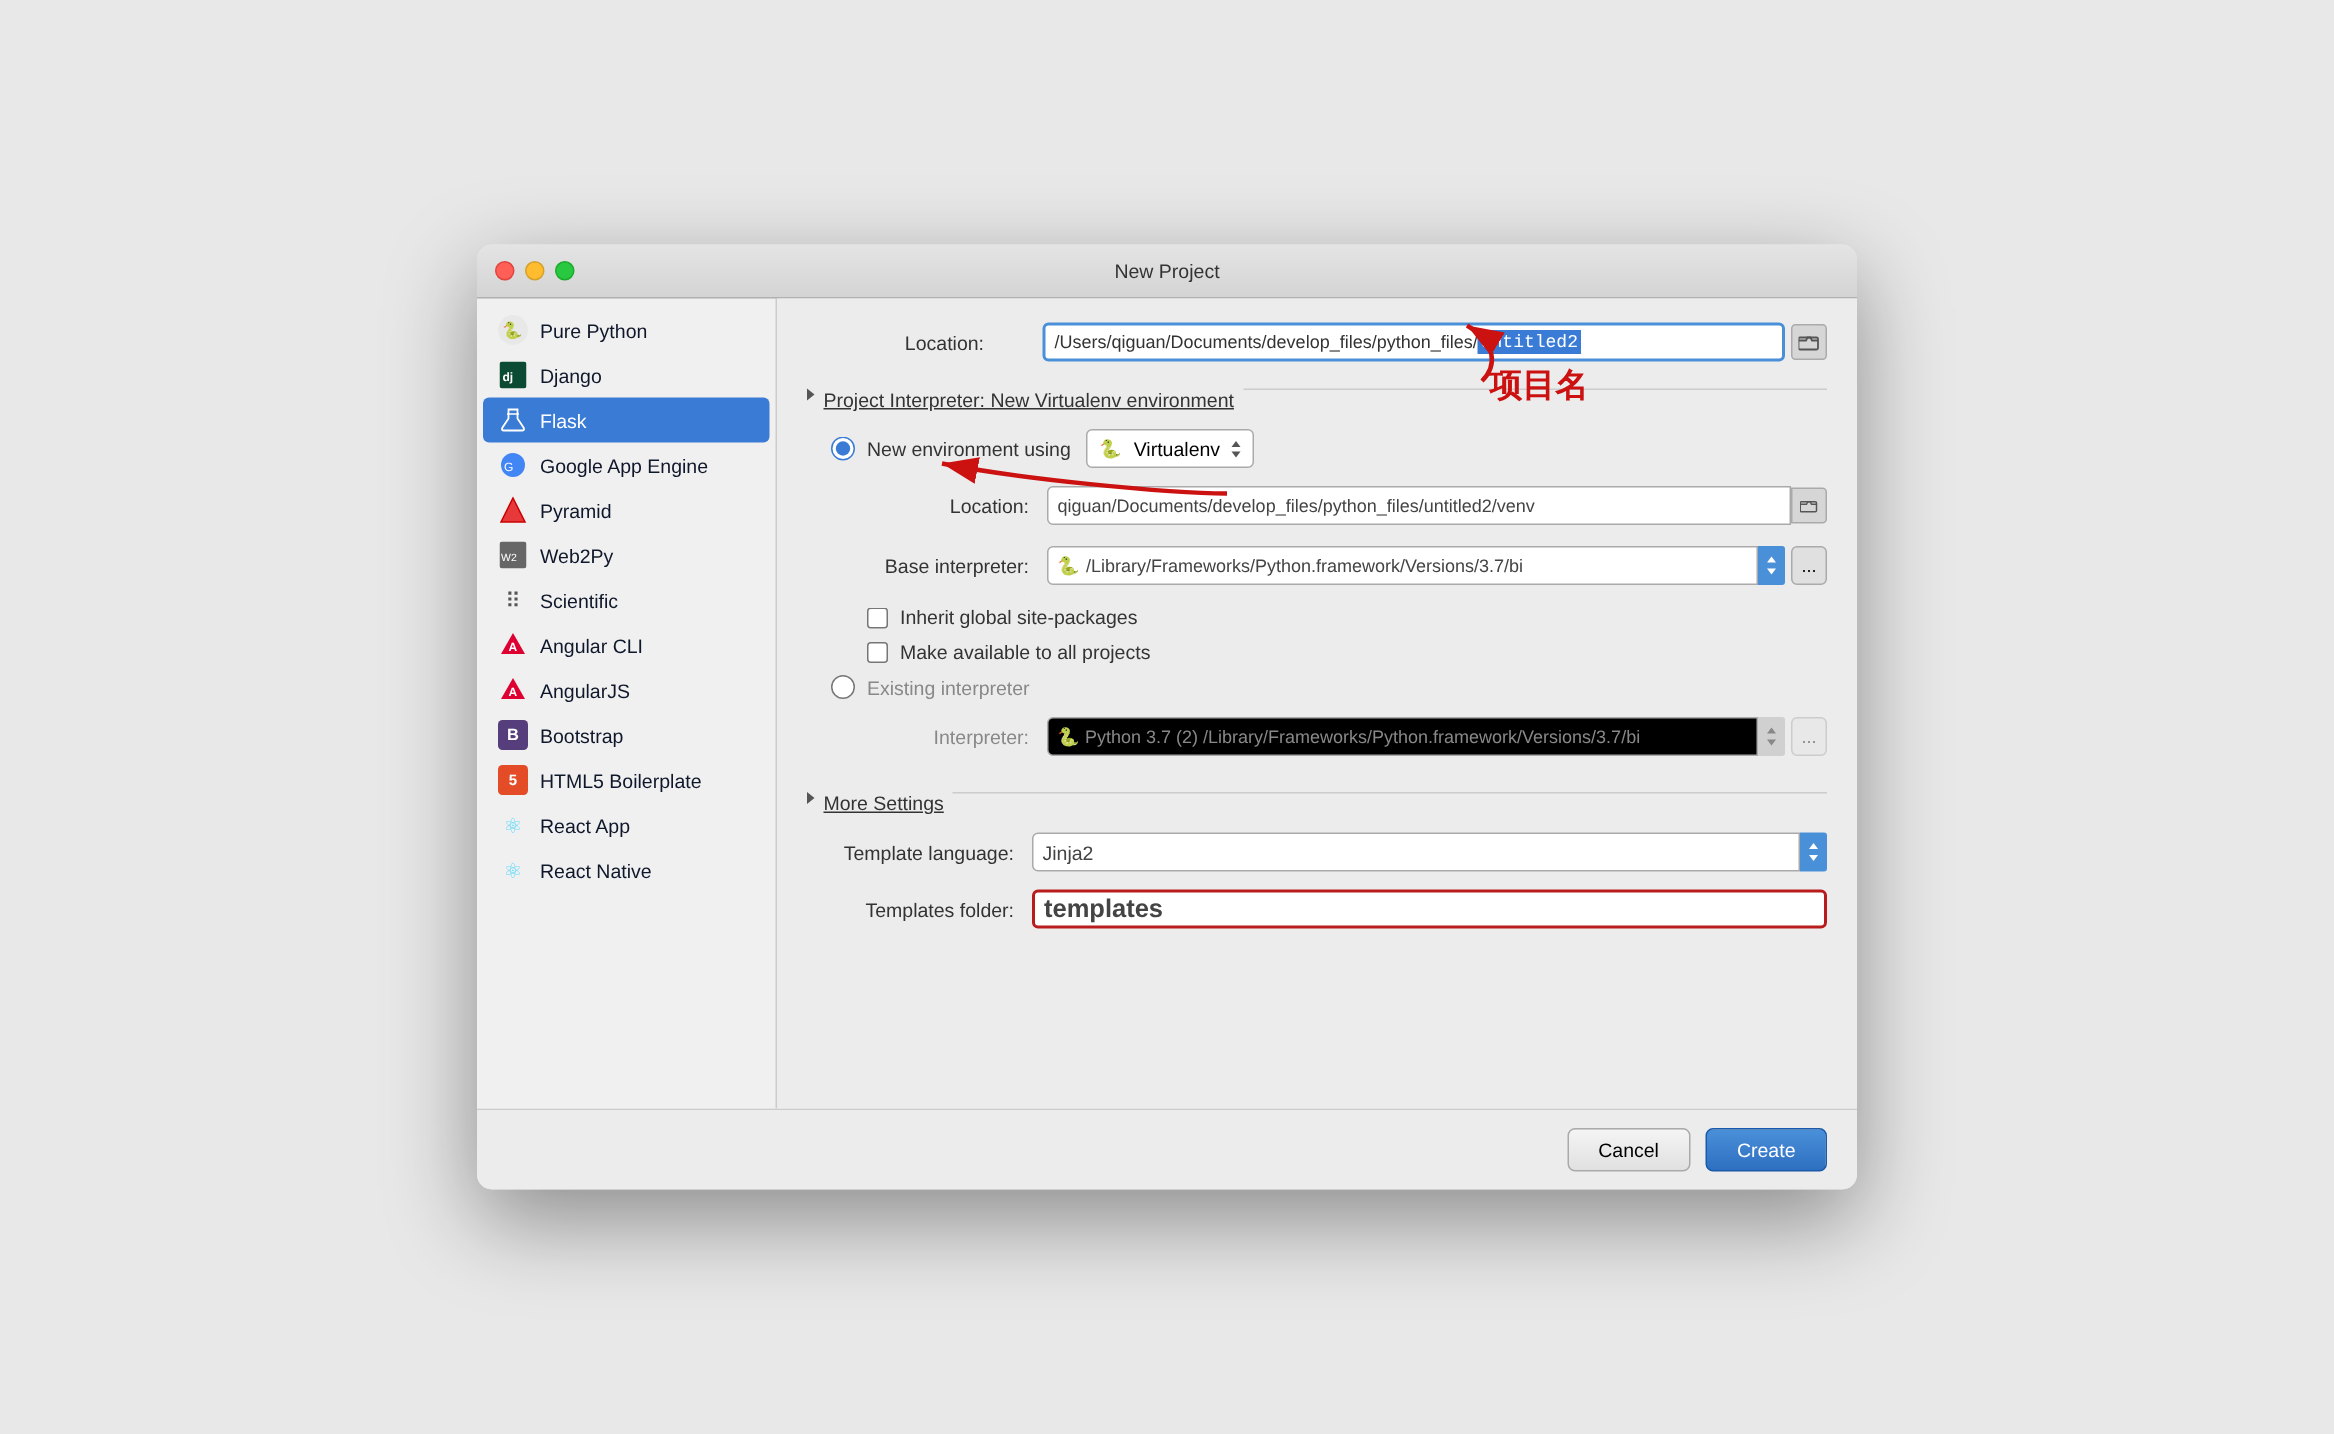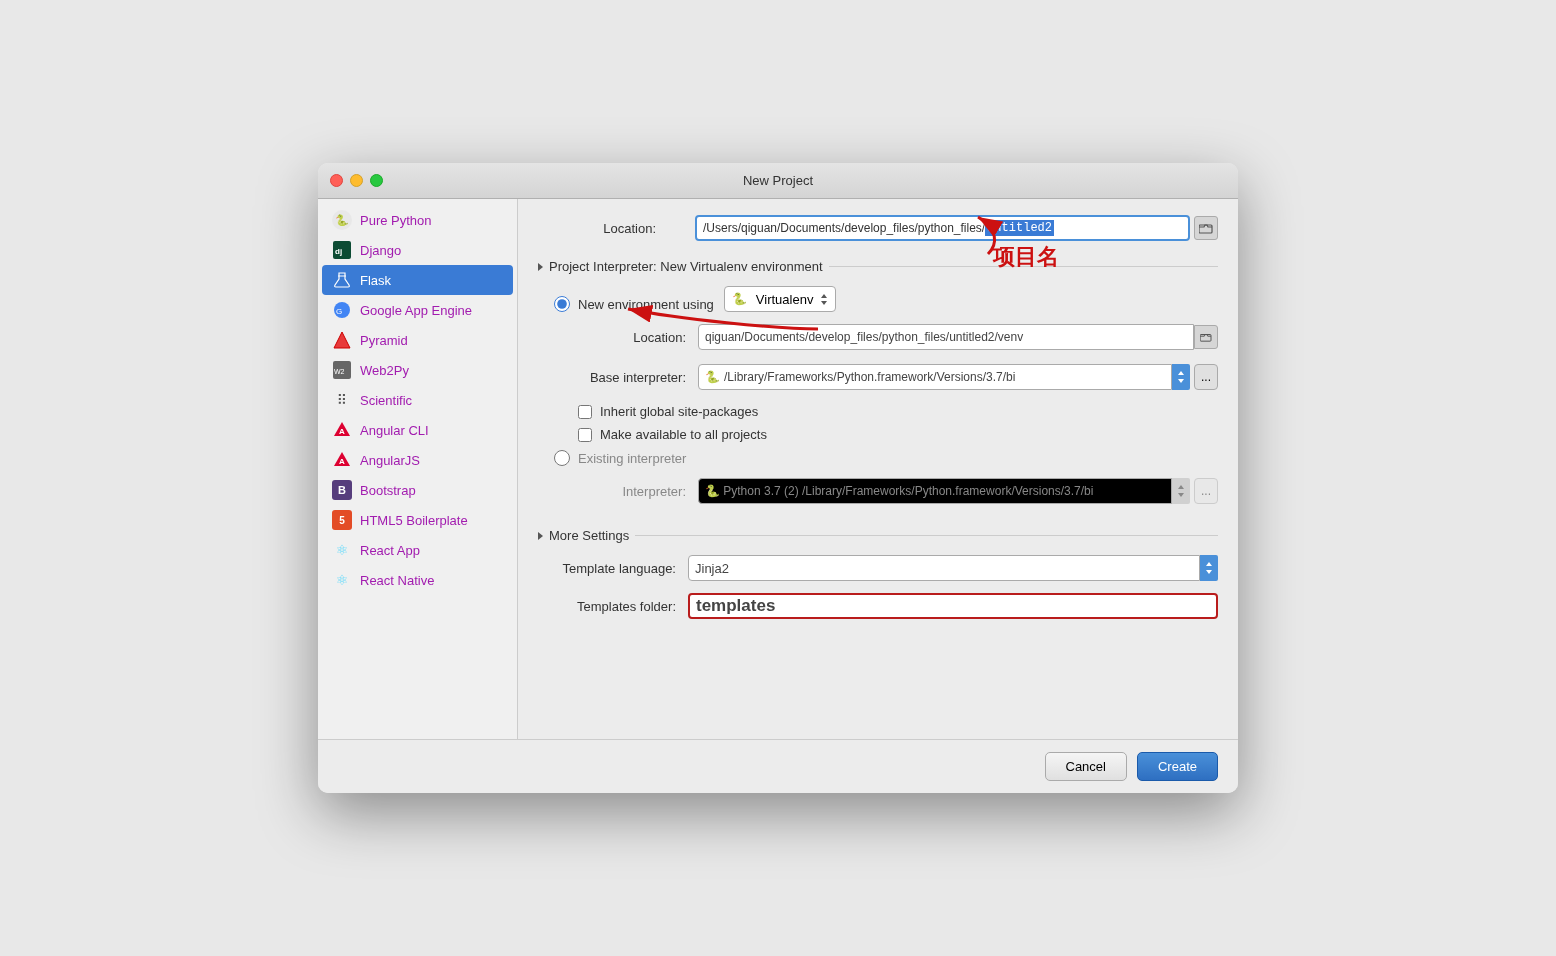--- a/index.html
+++ b/index.html
@@ -82,21 +82,21 @@
     .sidebar-item.active {
       background: #3a7bd5;
     }
 
     .sidebar-item.active .sidebar-item-label {
       color: white;
     }
 
     .sidebar-item-label {
       font-size: 13px;
-      color: #a21caf;
+      color: #0f172a;
     }
 
     .icon-circle {
       width: 20px;
       height: 20px;
       border-radius: 50%;
       display: flex;
       align-items: center;
       justify-content: center;
       font-size: 11px;
@@ -159,25 +159,25 @@
       display: flex;
       align-items: center;
       justify-content: center;
       cursor: pointer;
       flex-shrink: 0;
     }
 
     
     .section-header {
       display: flex;
-      align-items: center;
       gap: 6px;
       margin-bottom: 12px;
       font-size: 13px;
       color: #333;
+      text-decoration: underline;
     }
 
     .section-header-triangle {
       width: 0;
       height: 0;
       border-left: 5px solid #555;
       border-top: 4px solid transparent;
       border-bottom: 4px solid transparent;
     }
 
@@ -189,21 +189,21 @@
 
     
     .section-body {
       padding-left: 16px;
       margin-bottom: 10px;
     }
 
     
     .radio-row {
       display: flex;
-      align-items: flex-end;
+      align-items: center;
       margin-bottom: 12px;
     }
 
     .radio-input {
       width: 16px;
       height: 16px;
       margin-right: 8px;
       accent-color: #3a7bd5;
       flex-shrink: 0;
     }

